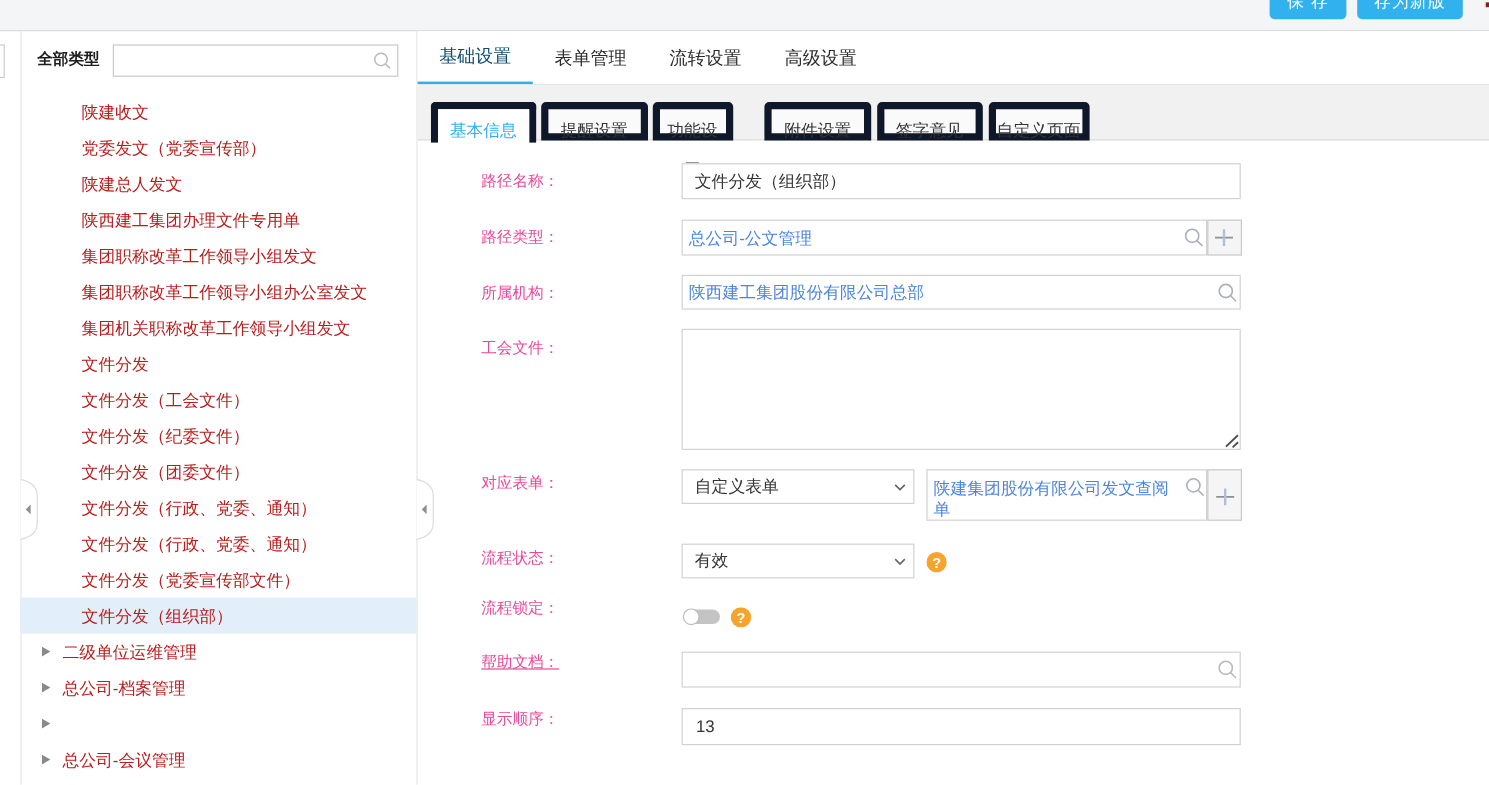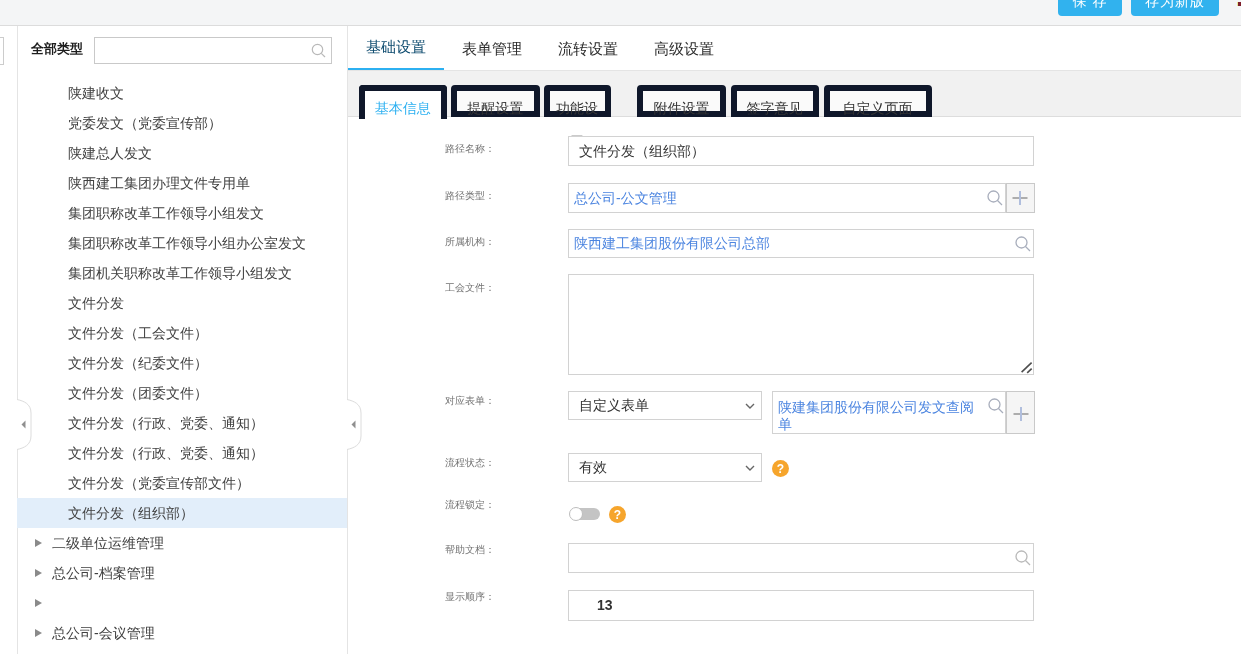--- a/index.html
+++ b/index.html
@@ -10,37 +10,37 @@
   
   #topbar { left:0; top:0; width:1241px; height:26px; background:#f4f5f6; border-bottom:1px solid #dcdcdc; }
   .tbtn { position:absolute; top:-14px; height:30px; border-radius:4px; background:#31b2ee; color:#fff;
     font-size:14px; text-align:center; line-height:30px; letter-spacing:1px;}
   
   #peek { left:-5px; top:37px; width:9px; height:28px; background:#fff; border:1px solid #ccc; }
   .vline { width:0; border-left:1px solid #e4e4e4; }
   
   #sbtitle { left:31px; top:40px; font-size:13px; font-weight:bold; color:#1d1d1d; }
   #sbsearch { left:94px; top:37px; width:238px; height:27px; border:1px solid #c9c9c9; background:#fff; }
-  .trow { position:absolute; left:17px; width:330px; height:30px; line-height:30px; font-size:14px; color:#404040;text-decoration:underline; }
+  .trow { position:absolute; left:17px; width:330px; height:30px; line-height:30px; font-size:14px; color:#b91c1c;text-decoration:underline; }
   .trow .txt { position:absolute; left:35px; }
   .trow.child .txt { left:51px; }
   .trow.sel { background:#e2eefa; }
   .tri { position:absolute; left:18px; top:11px; width:0; height:0;
     border-left:7px solid #8a8a8a; border-top:4.5px solid transparent; border-bottom:4.5px solid transparent; }
   
   #tabbar { left:348px; top:26px; width:893px; height:45px; background:#fff; border-bottom:1px solid #e4e4e4; }
   .mtab { position:absolute; top:26px; height:44px; line-height:46px; text-align:center; font-size:15px; color:#2b2b2b; width:96px; }
   .mtab.on { color:#0c4a6e;font-family:Liberation Mono, monospace; }
   #underline { left:348px; top:68px; width:96px; height:2px; background:#2cb0f1; }
   #substrip { left:348px; top:71px; width:893px; height:46px; background:#f1f1f1; border-bottom:1px solid #ddd; }
   .stab { position:absolute; top:85px; height:32px; line-height:34px; text-align:center; font-size:14px;
     color:#333; background:#fafafa; border:6px solid #0f172a; border-radius:4px 4px 0 0; }
   .stab.on { background:#fff; border-bottom:none; height:34px; color:#2cb0f1; z-index:3; }
   
-  .lab { position:absolute; left:401px; font-size:10px; color:#737373;margin-left:44px; }
+  .lab { position:absolute; left:401px; font-size:13px; color:#ec4899; }
   .inp { position:absolute; left:568px; border:1px solid #d2d2d2; background:#fff; font-size:14px; color:#333; }
   .blue { color:#4c85e0; }
   .plusbtn { position:absolute; border:1px solid #c9c9c9; background:#f5f5f5; }
   svg { position:absolute; }
 </style>
 </head>
 <body>
 
 <div class="abs" id="topbar"></div>
 <div class="tbtn" style="left:1058px;width:64px;">保 存</div>
@@ -128,21 +128,21 @@
 <div class="mtab" style="left:540px;">流转设置</div>
 <div class="mtab" style="left:636px;">高级设置</div>
 <div class="abs" id="underline"></div>
 
 <div class="abs" id="substrip"></div>
 <div class="stab on" style="left:358.5px;width:88.5px;">基本信息</div>
 <div class="stab" style="left:451px;width:88.5px;">提醒设置</div>
 <div class="stab" style="left:543.5px;width:67px;">功能设置</div>
 <div class="stab" style="left:637px;width:89px;">附件设置</div>
 <div class="stab" style="left:730.5px;width:88px;">签字意见</div>
-<div class="stab" style="left:823.5px;width:108px;text-align:center;">自定义页面</div>
+<div class="stab" style="left:823.5px;width:84px;text-align:center;">自定义页面</div>
 
 <div class="lab" style="top:142px;">路径名称：</div>
 <div class="inp" style="top:136px;width:466px;height:30px;line-height:28px;padding-left:10px;">文件分发（组织部）</div>
 
 <div class="lab" style="top:189px;">路径类型：</div>
 <div class="inp" style="top:183px;width:438px;height:30px;line-height:28px;padding-left:5px;"><span class="blue">总公司-公文管理</span></div>
 <svg width="18" height="18" style="left:986px;top:189px;" viewBox="0 0 18 18">
   <circle cx="7.5" cy="7.5" r="5.5" fill="none" stroke="#a8aebc" stroke-width="1.3"></circle>
   <line x1="11.5" y1="11.5" x2="16" y2="16" stroke="#a8aebc" stroke-width="1.3"></line>
 </svg>
@@ -193,29 +193,29 @@
 </svg>
 
 <div class="lab" style="top:498px;">流程锁定：</div>
 <div class="abs" style="left:574px;top:508px;width:26px;height:12px;background:#c4c4c4;border-radius:6px;"></div>
 <div class="abs" style="left:569px;top:507px;width:14px;height:14px;background:#fff;border:1px solid #bdbdbd;border-radius:50%;"></div>
 <svg width="17" height="17" style="left:609px;top:506px;" viewBox="0 0 17 17">
   <circle cx="8.5" cy="8.5" r="8.5" fill="#f6a52c"></circle>
   <text x="8.5" y="13" font-size="12" font-weight="bold" fill="#fff" text-anchor="middle" font-family="Liberation Sans">?</text>
 </svg>
 
-<div class="lab" style="top:543px;">帮助文档：</div>
+<div class="lab" style="top:543px;text-decoration:underline;">帮助文档：</div>
 <div class="inp" style="top:543px;width:466px;height:30px;"></div>
 <svg width="18" height="18" style="left:1014px;top:548.5px;" viewBox="0 0 18 18">
   <circle cx="7.5" cy="7.5" r="5.5" fill="none" stroke="#b9b9b9" stroke-width="1.3"></circle>
   <line x1="11.5" y1="11.5" x2="16" y2="16" stroke="#b9b9b9" stroke-width="1.3"></line>
 </svg>
 
 <div class="lab" style="top:590px;">显示顺序：</div>
-<div class="inp" style="top:590px;width:466px;height:31px;line-height:29px;padding-left:28px;font-weight:bold;">13</div>
+<div class="inp" style="top:590px;width:466px;height:31px;line-height:29px;padding-left:11px;">13</div>
 
 <svg width="16" height="52" style="left:17px;top:399px;" viewBox="0 0 16 52">
   <path d="M0,0.5 C7,2 14,5 14,14 L14,37 C14,46 7,49 0,50.5" fill="#fff" stroke="#dcdcdc" stroke-width="1"></path>
   <path d="M8.5,21.5 L4.5,25.5 L8.5,29.5 Z" fill="#8f8f8f"></path>
 </svg>
 <svg width="16" height="52" style="left:347px;top:399px;" viewBox="0 0 16 52">
   <path d="M0,0.5 C7,2 14,5 14,14 L14,37 C14,46 7,49 0,50.5" fill="#fff" stroke="#dcdcdc" stroke-width="1"></path>
   <path d="M8.5,21.5 L4.5,25.5 L8.5,29.5 Z" fill="#8f8f8f"></path>
 </svg>
 

